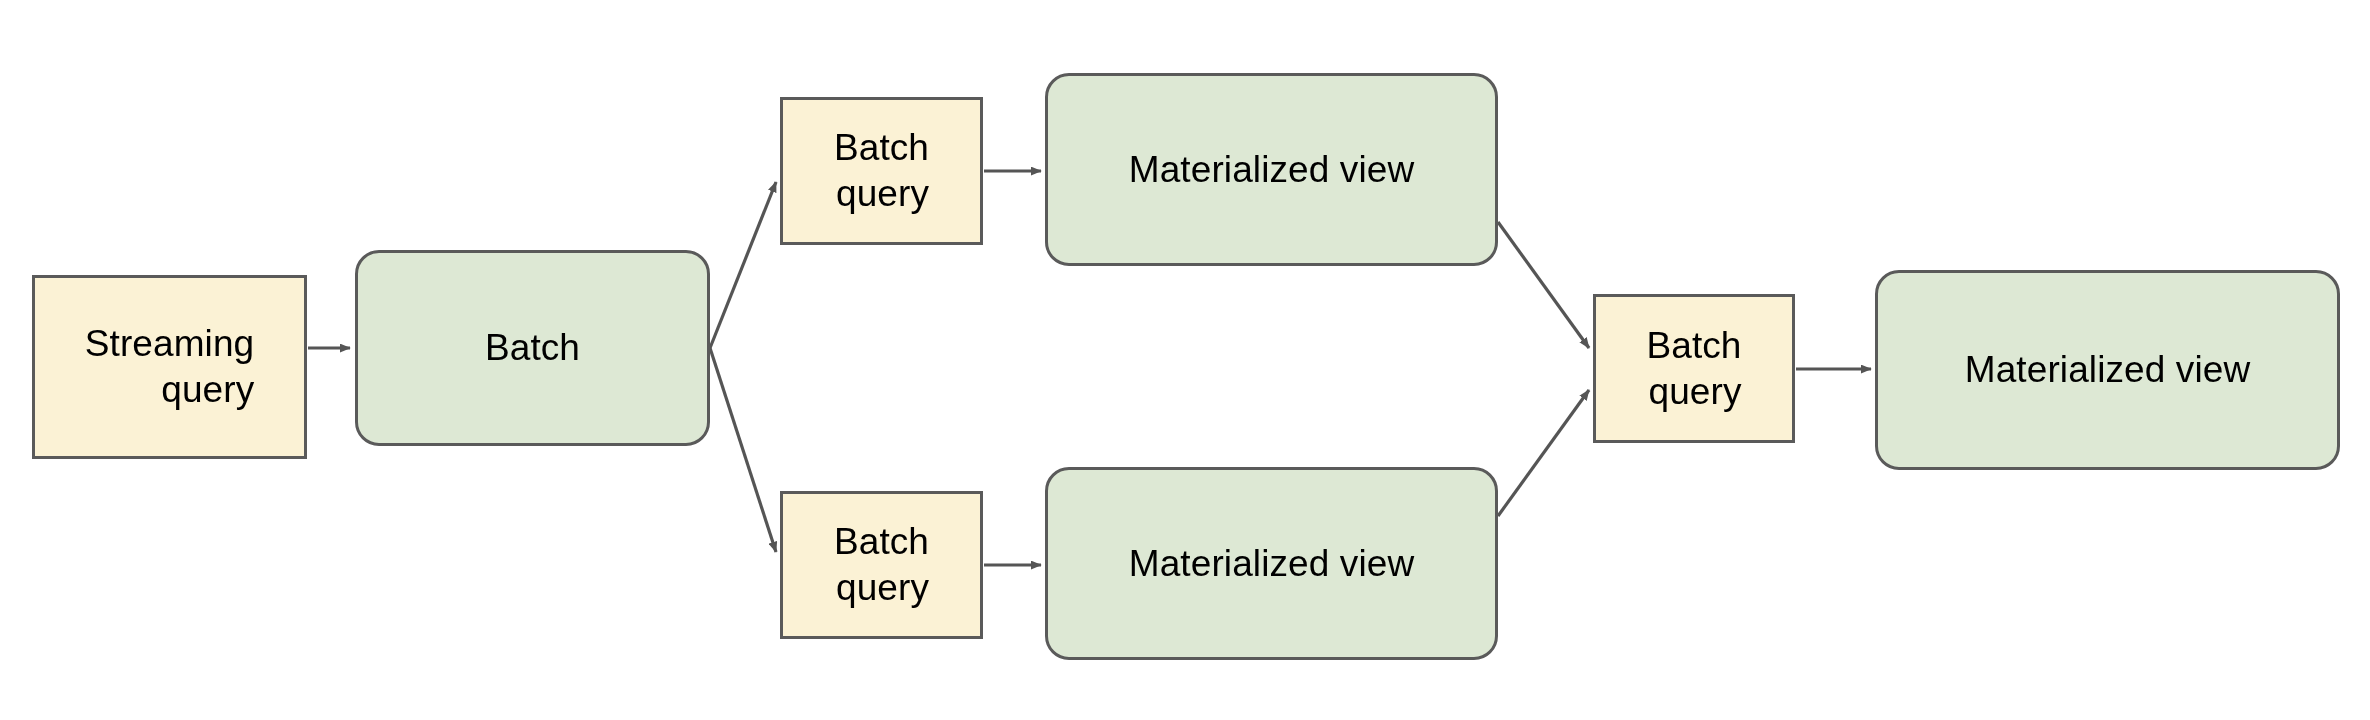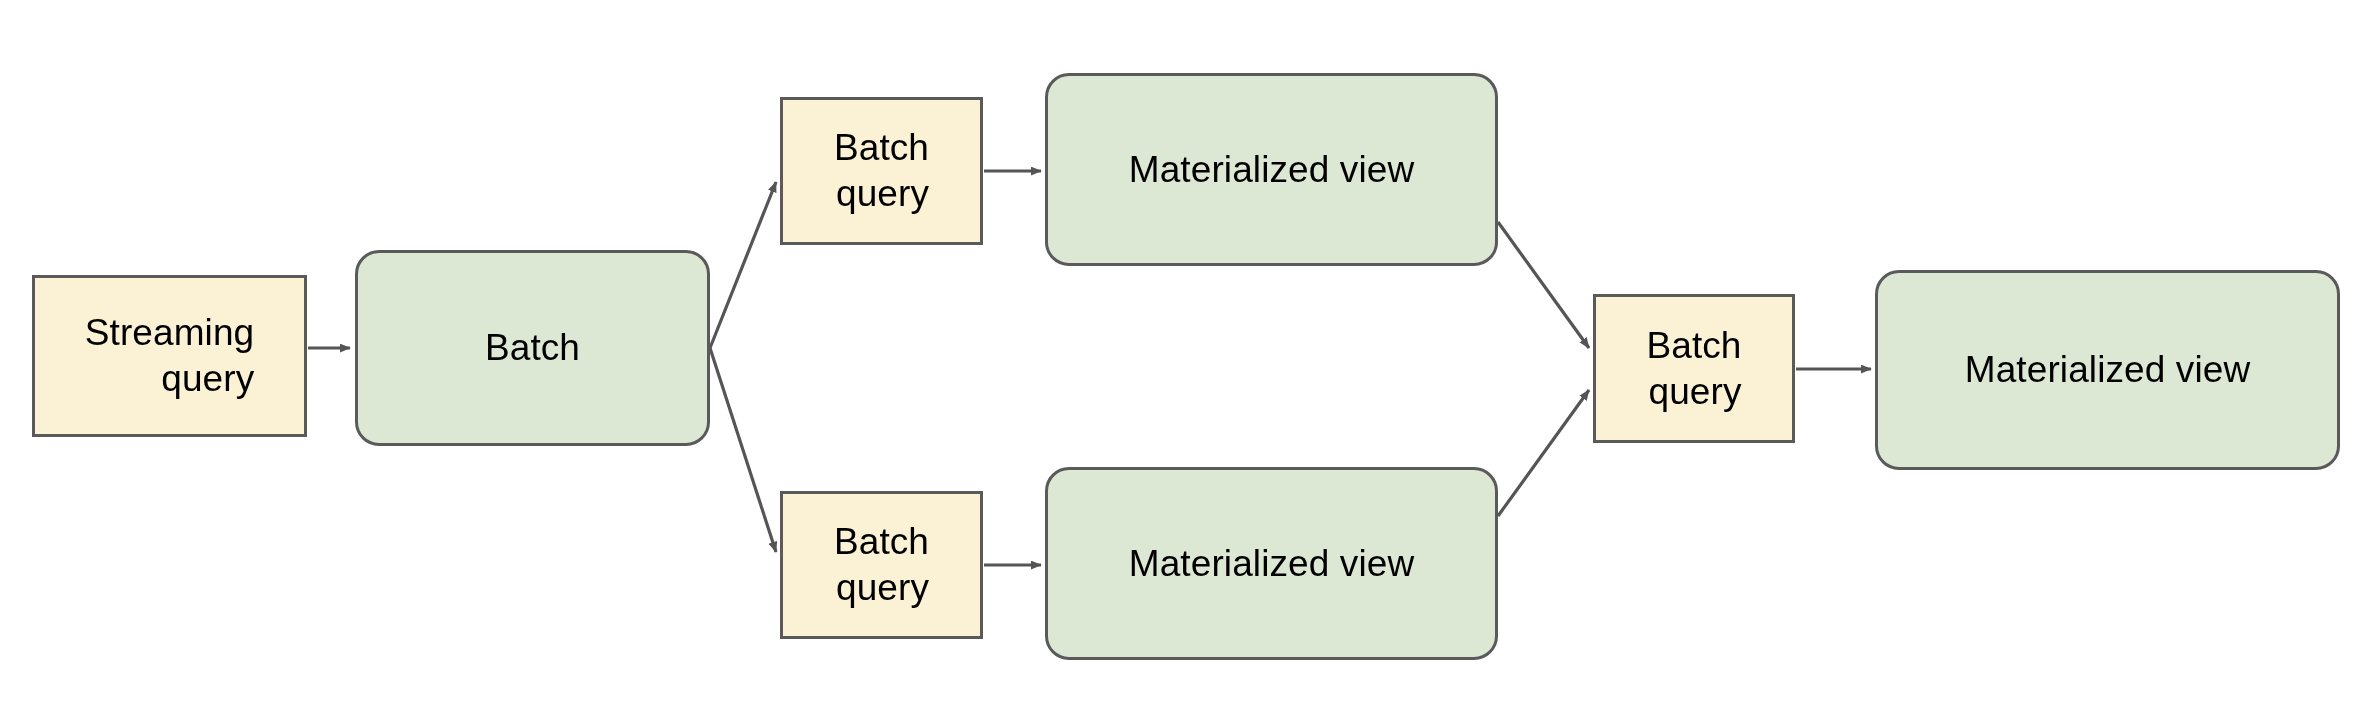--- a/index.html
+++ b/index.html
@@ -74,21 +74,21 @@
 
     <line x1="984" y1="565" x2="1041" y2="565" stroke="#555555" stroke-width="3.2" marker-end="url(#arrowhead)"></line>
 
     <line x1="1498" y1="222" x2="1589" y2="348" stroke="#555555" stroke-width="3.2" marker-end="url(#arrowhead)"></line>
 
     <line x1="1498" y1="516" x2="1589" y2="390" stroke="#555555" stroke-width="3.2" marker-end="url(#arrowhead)"></line>
 
     <line x1="1796" y1="369" x2="1871" y2="369" stroke="#555555" stroke-width="3.2" marker-end="url(#arrowhead)"></line>
   </svg>
 
-  <div class="node process" style="left:32px; top:275px; width:275px; height:162px;">
+  <div class="node process" style="left:32px; top:275px; width:275px; height:184px;">
     <span class="node-label">Streaming
 query</span>
   </div>
 
   <div class="node store" style="left:355px; top:250px; width:355px; height:196px;">
     <span class="node-label">Batch</span>
   </div>
 
   <div class="node process" style="left:780px; top:97px; width:203px; height:148px;">
     <span class="node-label">Batch

